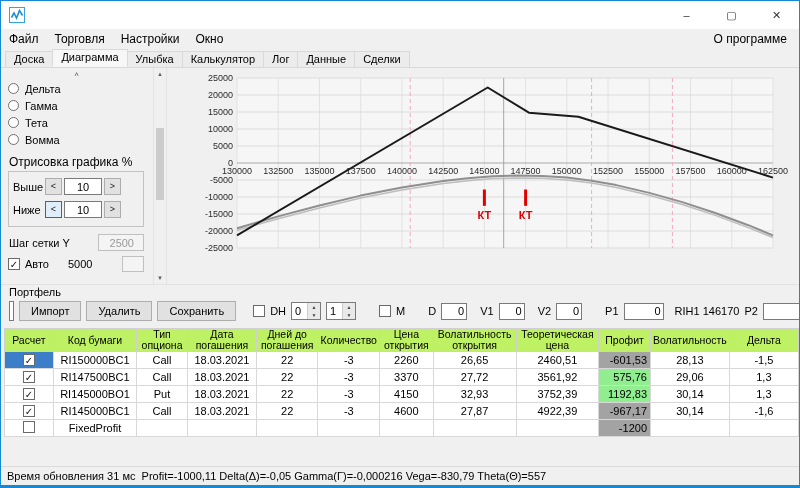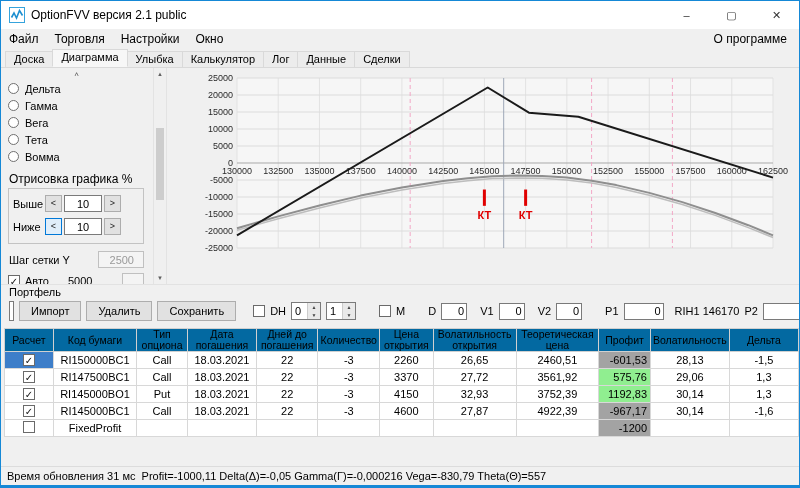--- a/index.html
+++ b/index.html
@@ -79,21 +79,21 @@
                padding-right:2px;background:#fff;font-family:inherit}
   .p1-input{width:40px}
   .p2-input{width:46px}
   .gap-l{margin-left:12px}
   .gap-m{margin-left:8px}
   .gap-xl{margin-left:18px}
   .instr{white-space:nowrap;margin-left:6px}
   
   .table-wrap{flex:0 0 128px;margin:4px 0 0 3px;width:795px;overflow:hidden}
   table{border-collapse:collapse;table-layout:fixed;font-size:11px}
-  th{background:#0369a1;border:1px solid #d0d0d0;font-weight:normal;font-size:10.5px;line-height:11px;
+  th{background:#bef264;border:1px solid #d0d0d0;font-weight:normal;font-size:10.5px;line-height:11px;
      height:20px;padding:0 2px;overflow:hidden}
   td{border:1px solid #d8d8d8;height:17px;padding:0 3px;background:#fff;text-align:center;
      overflow:hidden;white-space:nowrap}
   td.p-neg{background:#a3a3a3;text-align:right}
   td.p-pos{background:#90ee90;text-align:right}
   td.sel-cell{background:#3d7ec9}
   
   .spacer{flex:1}
   .statusbar{flex:0 0 19px;border-top:1px solid #dcdcdc;background:#f0f0f0;font-size:11px;
              line-height:18px;padding-left:6px;white-space:pre;overflow:hidden}
@@ -103,21 +103,20 @@
 
 <div class="window">
 
   <div class="titlebar">
     <span class="app-icon">
       <svg width="16" height="16" viewBox="0 0 16 16">
         <rect x="0.5" y="0.5" width="15" height="15" fill="#ffffff" stroke="#35a3dc"></rect>
         <polyline points="2.5,10.5 5,6 7.5,11 10.5,3.5 13.5,8.5" fill="none" stroke="#1d8fd0" stroke-width="1.6"></polyline>
       </svg>
     </span>
-    <span class="title">OptionFVV версия 2.1 public</span>
     <div class="win-btns">
       <div class="win-btn">–</div>
       <div class="win-btn">▢</div>
       <div class="win-btn">✕</div>
     </div>
   </div>
 
   <div class="menubar">
     <div class="menu-items">
         <div class="menu-item">Файл</div>
@@ -142,24 +141,20 @@
     <div class="left-panel">
       <div class="scrollup">˄</div>
       <div class="radios">
           <div class="radio-row">
             <span class="radio-circle"></span>
             <span class="radio-label">Дельта</span>
           </div>
           <div class="radio-row">
             <span class="radio-circle"></span>
             <span class="radio-label">Гамма</span>
-          </div>
-          <div class="radio-row">
-            <span class="radio-circle"></span>
-            <span class="radio-label">Вега</span>
           </div>
           <div class="radio-row">
             <span class="radio-circle"></span>
             <span class="radio-label">Тета</span>
           </div>
           <div class="radio-row">
             <span class="radio-circle"></span>
             <span class="radio-label">Вомма</span>
           </div>
         </div>

